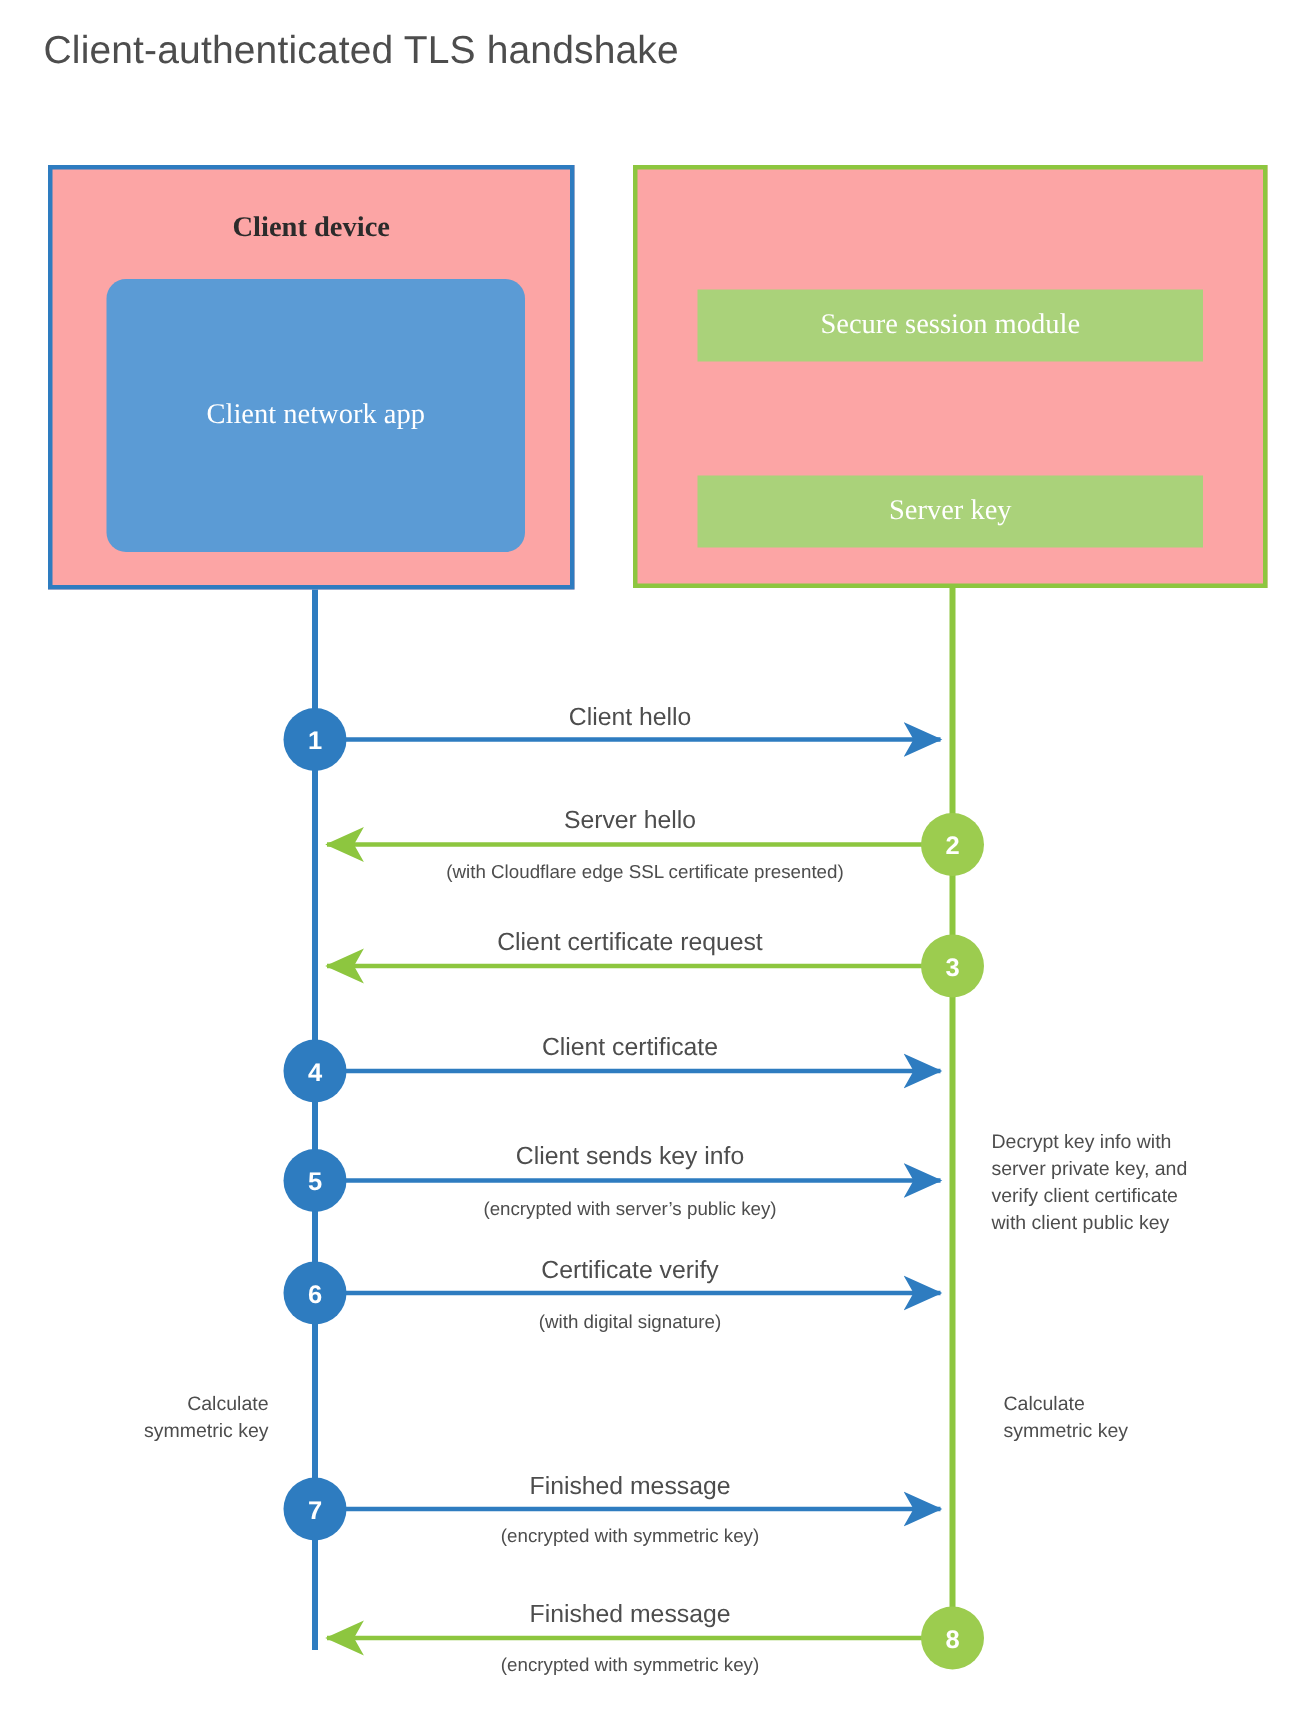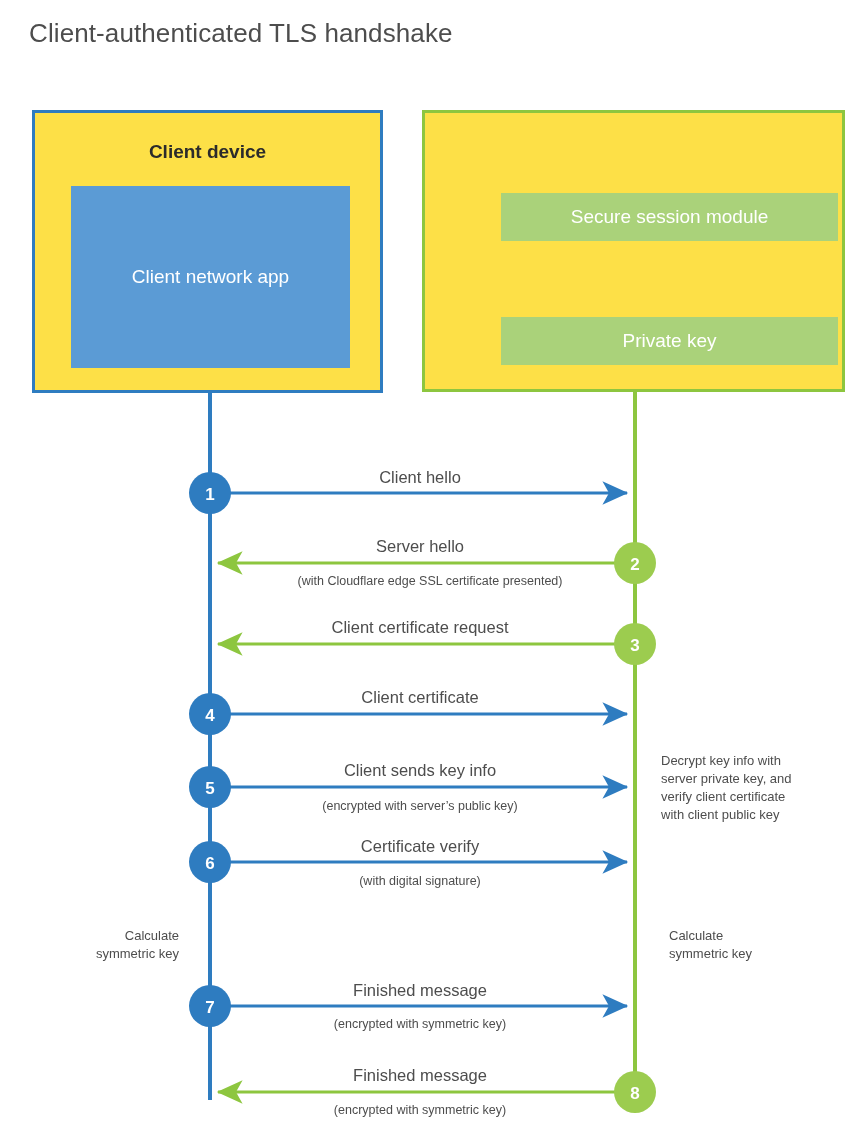--- a/index.html
+++ b/index.html
@@ -28,22 +28,23 @@
     font-size: 26px;
     font-weight: 400;
     color: #4d4d4d;
     letter-spacing: 0.1px;
     white-space: nowrap;
   }
 
   
   .actor-box {
     position: absolute;
-    background: #fde047;
+    background: #fca5a5;
     box-sizing: border-box;
+    font-family: Liberation Serif, serif;
   }
   .actor-box.client {
     left: 32px; top: 110px;
     width: 351px; height: 283px;
     border: 3px solid #2e7cc0;
   }
   .actor-box.server {
     left: 422px; top: 110px;
     width: 423px; height: 282px;
     border: 3px solid #8dc63f;
@@ -64,34 +65,34 @@
     width: 279px;
     height: 182px;
     background: #5b9bd5;
     color: #ffffff;
     font-size: 19px;
     line-height: 26px;
     display: flex;
     align-items: center;
     justify-content: center;
     text-align: center;
+    border-radius: 13px;
   }
   .server-bar {
     position: absolute;
     left: 40px;
     width: 337px;
     height: 48px;
     background: #aad27a;
     color: #ffffff;
     font-size: 19px;
     display: flex;
     align-items: center;
     justify-content: center;
     text-align: center;
-    margin-left: 36px;
   }
   .server-bar.b0 { top: 80px; }
   .server-bar.b1 { top: 142px; }
   .server-bar.b2 { top: 204px; }
 
   
   svg.seq {
     position: absolute;
     left: 0; top: 0;
     width: 865px;
@@ -122,21 +123,21 @@
 
   <div class="page-title">Client-authenticated TLS handshake</div>
 
   <div class="actor-box client">
     <div class="actor-title">Client device</div>
     <div class="client-app">Client network app</div>
   </div>
 
   <div class="actor-box server">
     <div class="server-bar b0">Secure session module</div>
-    <div class="server-bar b2">Private key</div>
+    <div class="server-bar b2">Server key</div>
   </div>
 
   <svg class="seq" viewBox="0 0 865 1146">
     <defs>
       <marker id="arrow-blue" markerWidth="9" markerHeight="9" refX="8.2" refY="4.5" orient="auto" markerUnits="strokeWidth">
         <path d="M0,0.6 L8.6,4.5 L0,8.4 L2.2,4.5 Z" fill="#2e7cc0"></path>
       </marker>
       <marker id="arrow-green" markerWidth="9" markerHeight="9" refX="8.2" refY="4.5" orient="auto" markerUnits="strokeWidth">
         <path d="M0,0.6 L8.6,4.5 L0,8.4 L2.2,4.5 Z" fill="#8dc63f"></path>
       </marker>

